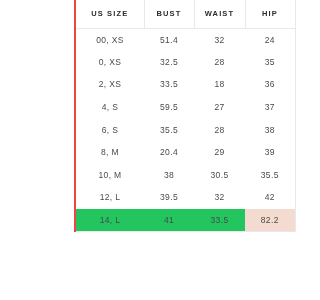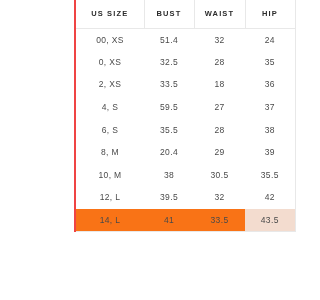--- a/index.html
+++ b/index.html
@@ -71,21 +71,21 @@
     letter-spacing: 0.35px;
     color: #4a4a4a;
     text-align: center;
     vertical-align: middle;
     padding: 0;
     border: none;
     background: transparent;
   }
 
   tbody tr.row-highlight {
-    background: #f97316;
+    background: #22c55e;
   }
 
   tbody tr.row-highlight td.cell-highlight {
     background: #f3dccf;
   }
 </style>
 </head>
 <body>
 
 <div class="page">
@@ -151,18 +151,18 @@
         <tr>
           <td>12, L</td>
           <td>39.5</td>
           <td>32</td>
           <td>42</td>
         </tr>
         <tr class="row-highlight">
           <td>14, L</td>
           <td>41</td>
           <td>33.5</td>
-          <td class="cell-highlight">43.5</td>
+          <td class="cell-highlight">82.2</td>
         </tr>
       </tbody>
   </table>
 
 </div>
 
 </body></html>

